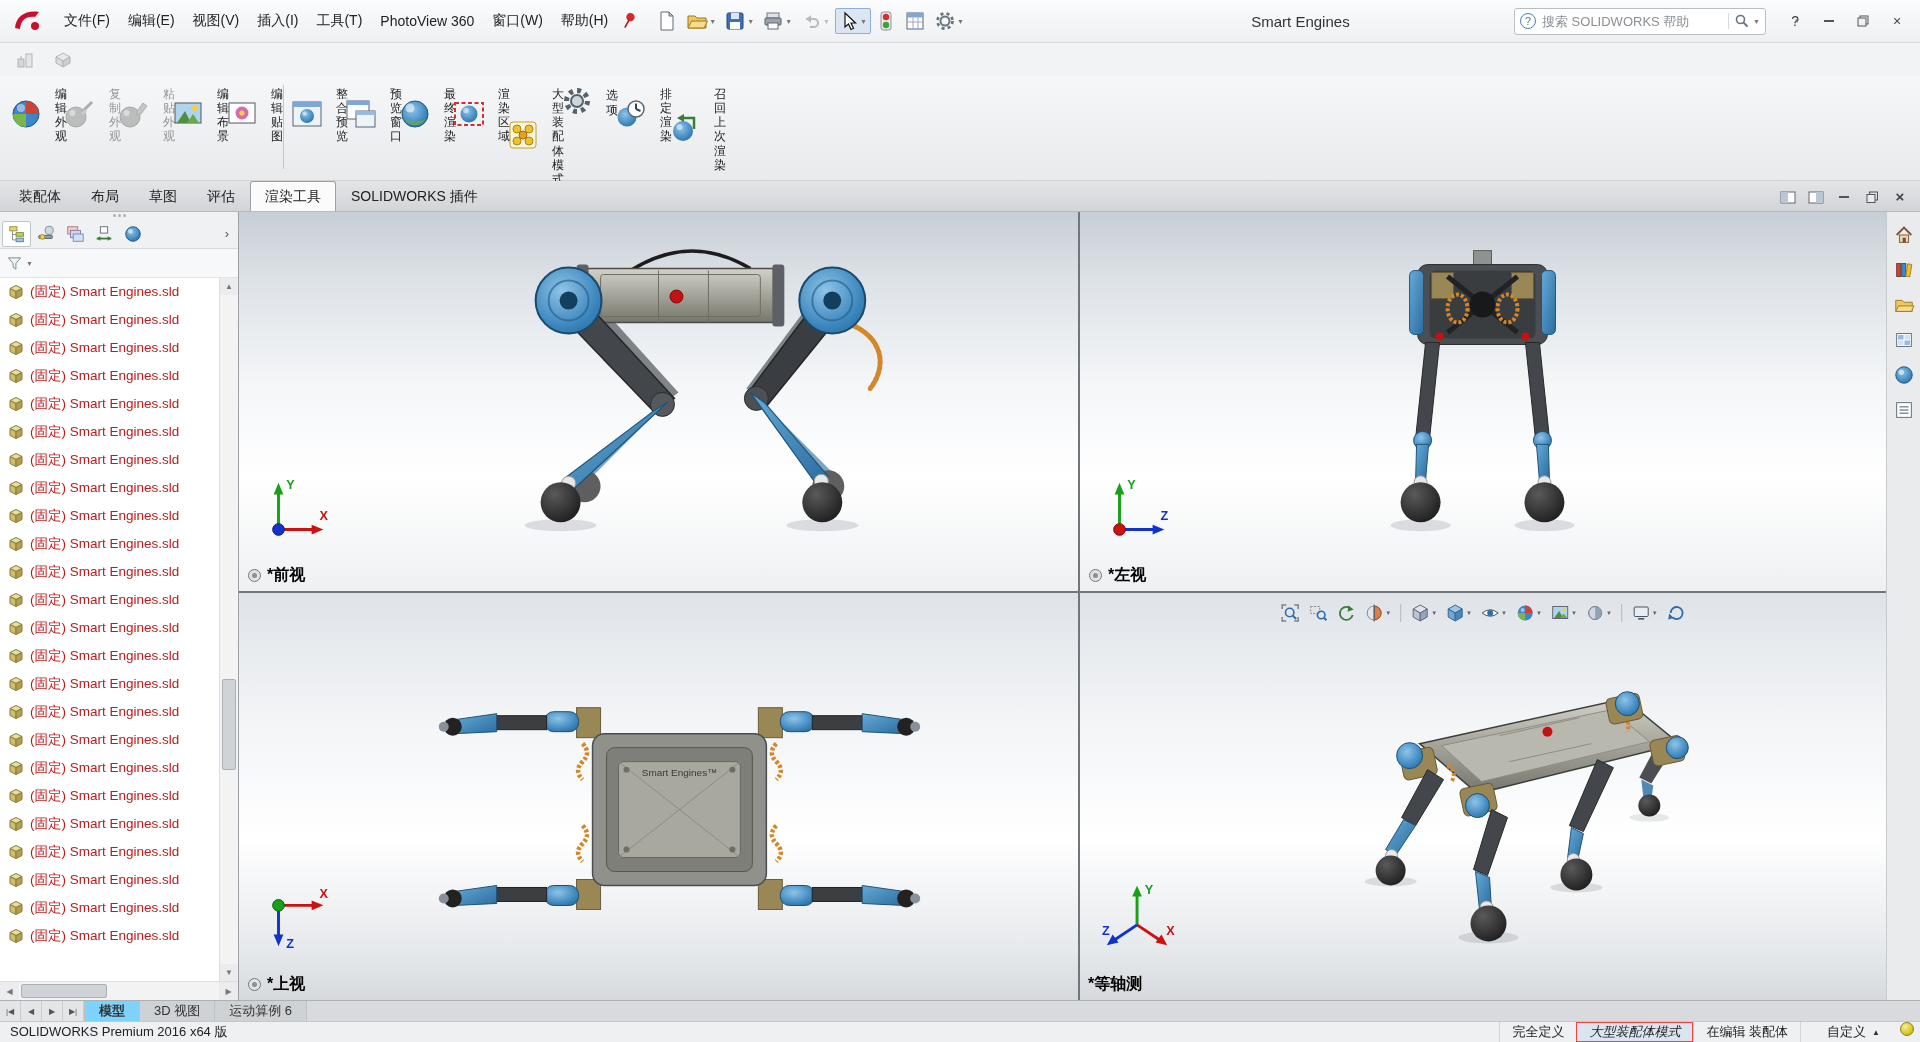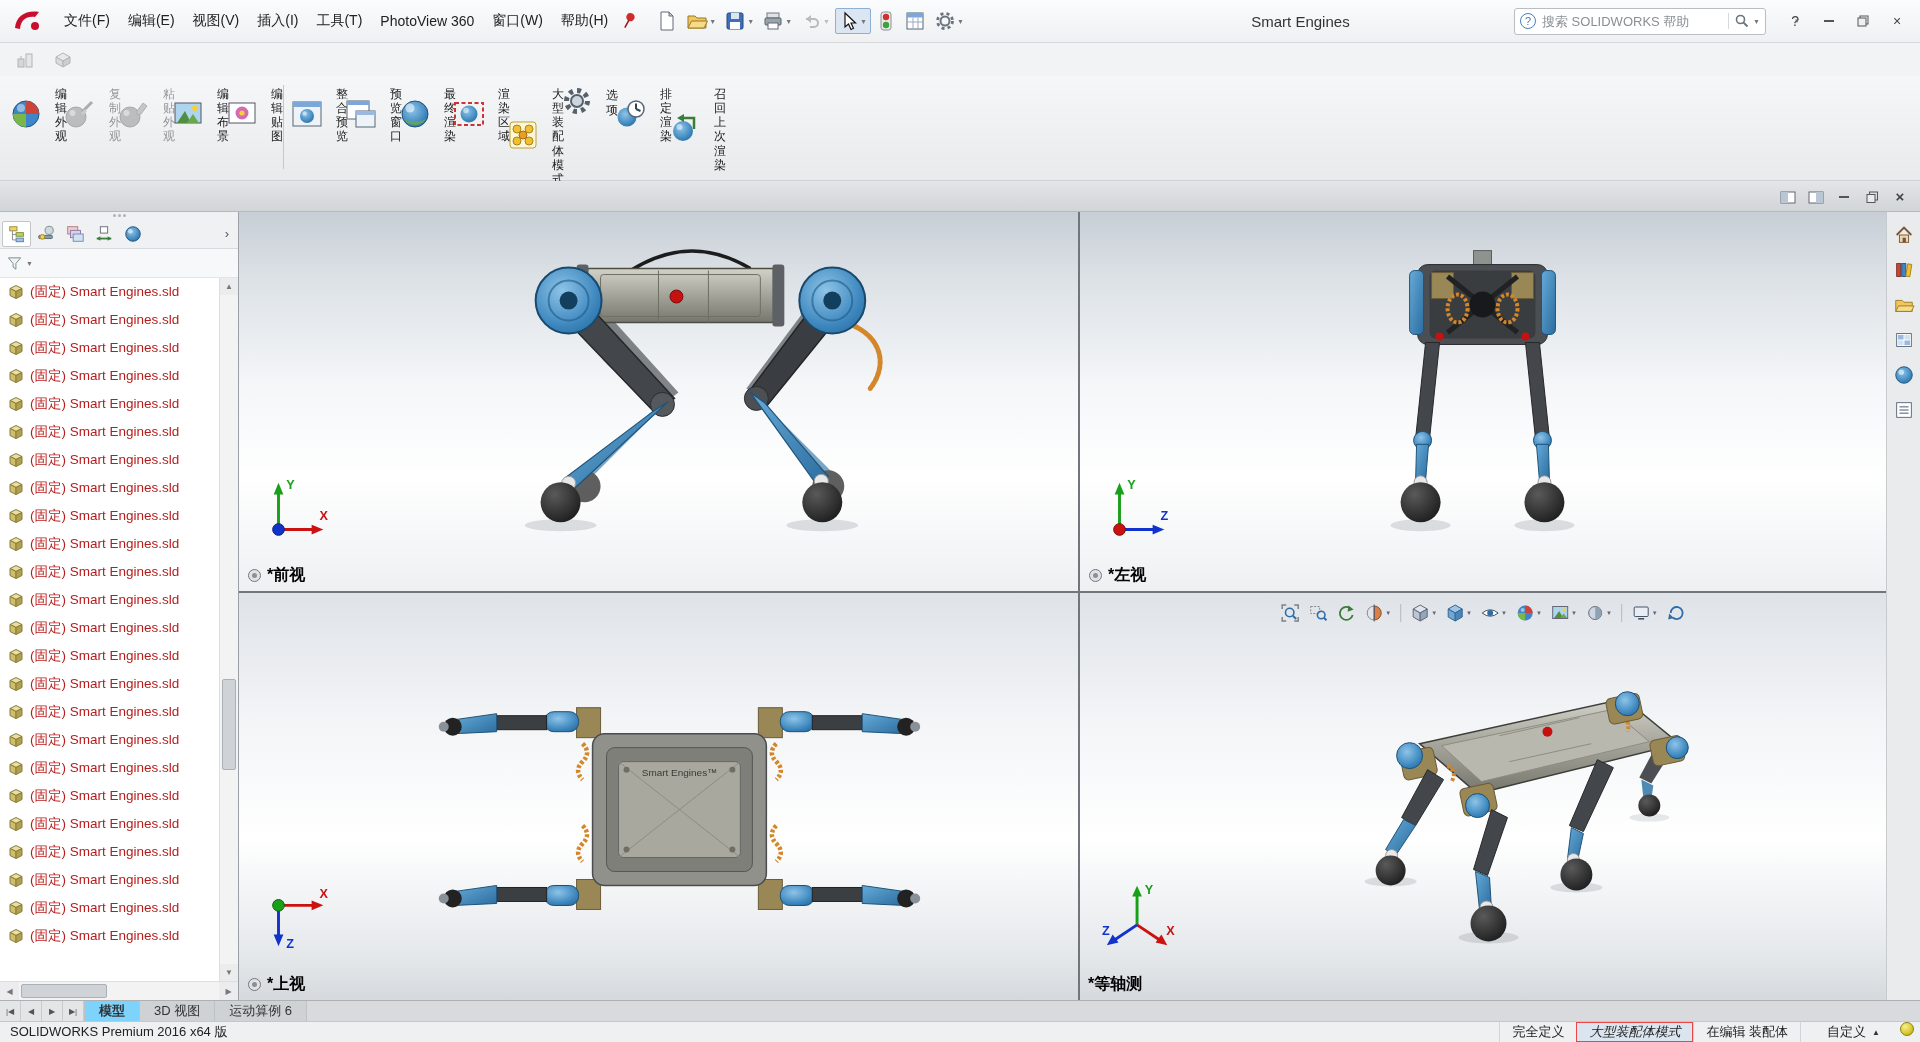--- a/index.html
+++ b/index.html
@@ -393,20 +393,29 @@
           <circle cx="15" cy="20" r="10" fill="url(#g-hub)"></circle>
           <circle cx="11.5" cy="16" r="3" fill="#fff" opacity=".5"></circle>
           <path d="M26 18 V7 H16" fill="none" stroke="#3a7d3a" stroke-width="2.5"></path>
           <polygon points="9,7 16,3 16,11" fill="#3a7d3a"></polygon>
         </svg>
       <span class="rlabel">召回上次渲染</span>
     </div>
   </div>
 
   <div class="tabrow">
+    <div class="ctabs">
+
+    <span class="ctab">装配体</span>
+        <span class="ctab">布局</span>
+        <span class="ctab">草图</span>
+        <span class="ctab">评估</span>
+        <span class="ctab active">渲染工具</span>
+        <span class="ctab">SOLIDWORKS 插件</span>
+      </div>
     <div class="viewport-controls">
       <span class="vc-btn">
         <svg width="16" height="13" viewBox="0 0 16 13">
             <rect x="1" y="1" width="14" height="11" fill="#fff" stroke="#667"></rect>
             <rect x="1" y="1" width="7" height="11" fill="#b9c6d4"></rect>
           </svg>
       </span>
       <span class="vc-btn">
         <svg width="16" height="13" viewBox="0 0 16 13">
             <rect x="1" y="1" width="14" height="11" fill="#fff" stroke="#667"></rect>

